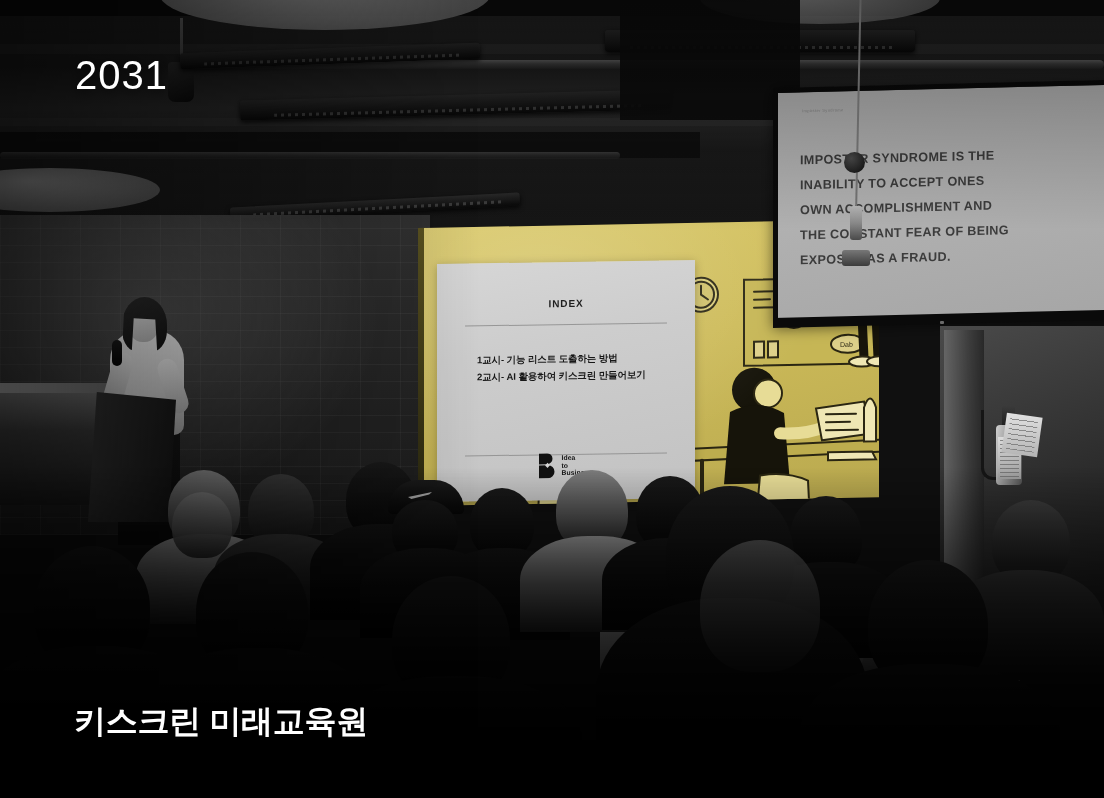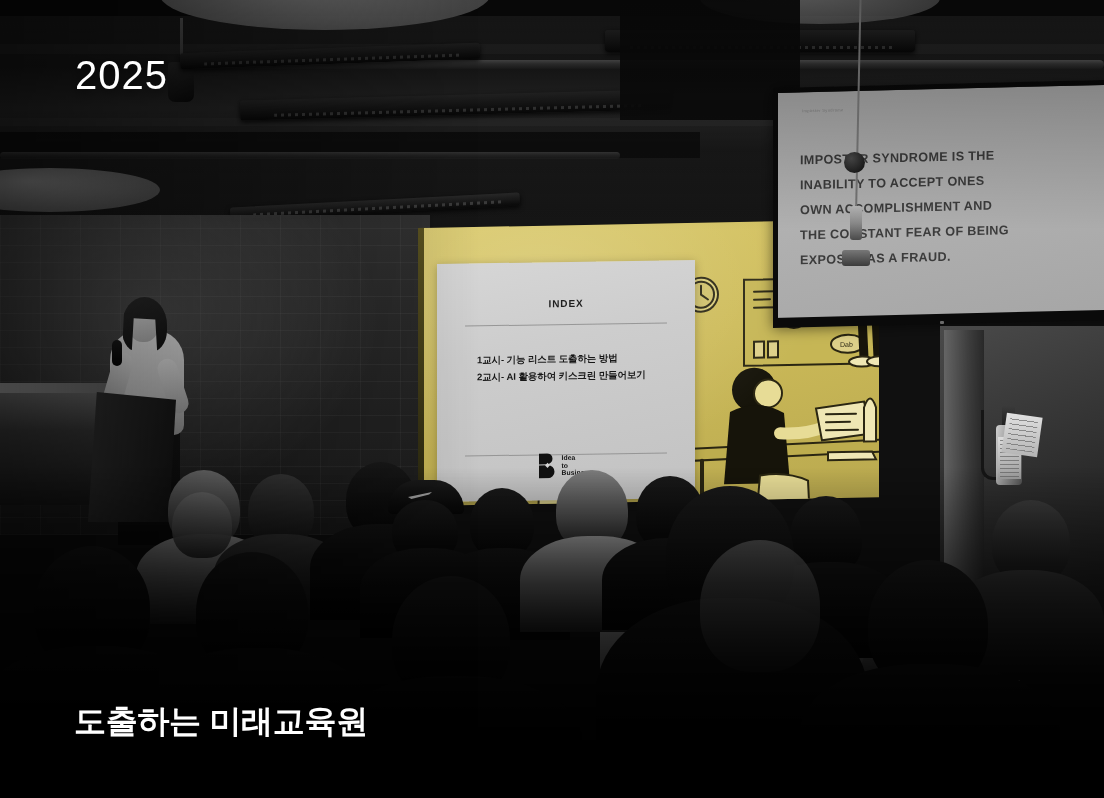--- a/index.html
+++ b/index.html
@@ -598,17 +598,17 @@
       <div class="aud" style="left:868px;top:560px;width:120px;height:130px;"></div>
       <div class="shoulder" style="left:800px;top:664px;width:260px;height:146px;"></div>
     </div>
 
     <div class="bottom-fade"></div>
     <div class="top-fade"></div>
     <div class="left-fade"></div>
   </div>
 
   <div class="overlay">
-    <div class="year">2025</div>
-    <div class="footer-org">도출하는 미래교육원</div>
+    <div class="year">2031</div>
+    <div class="footer-org">키스크린 미래교육원</div>
   </div>
 
 </div>
 
 </body></html>

